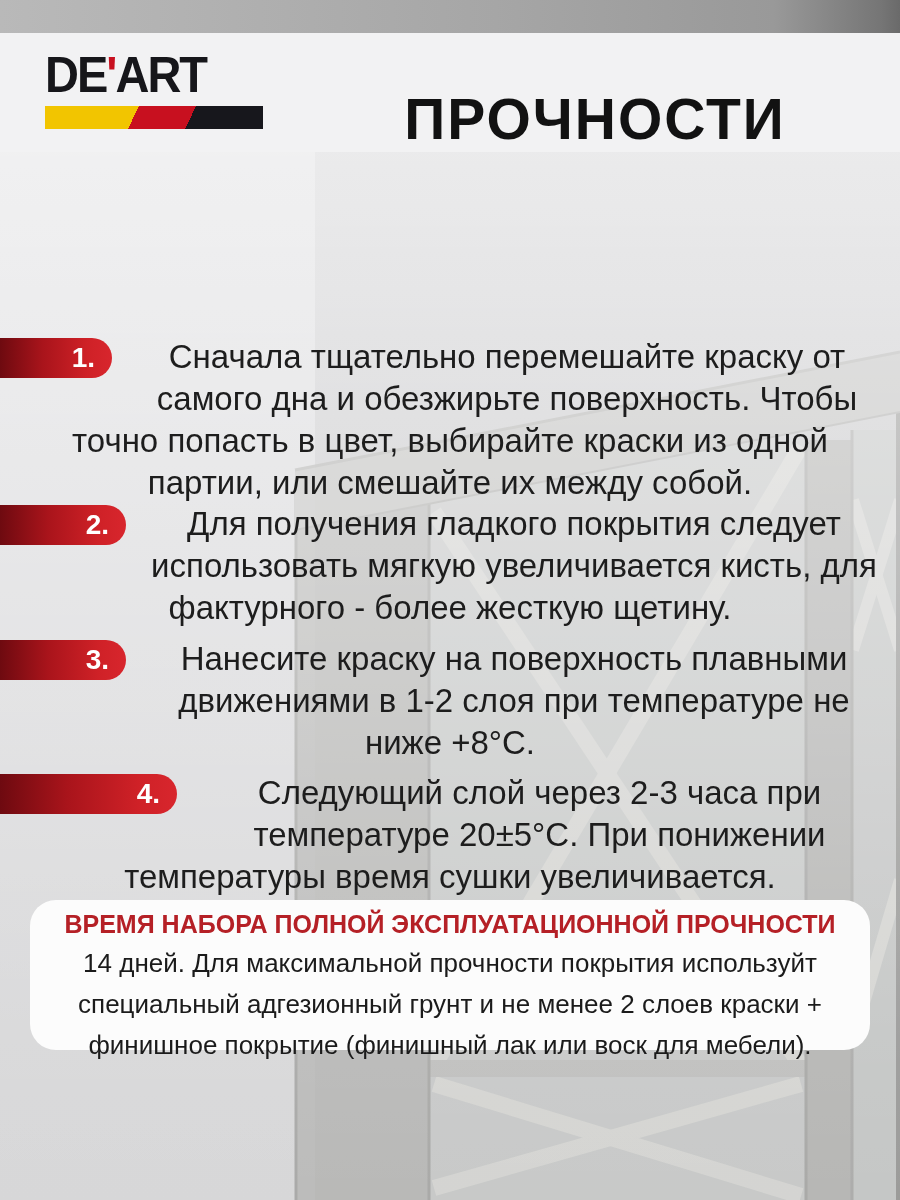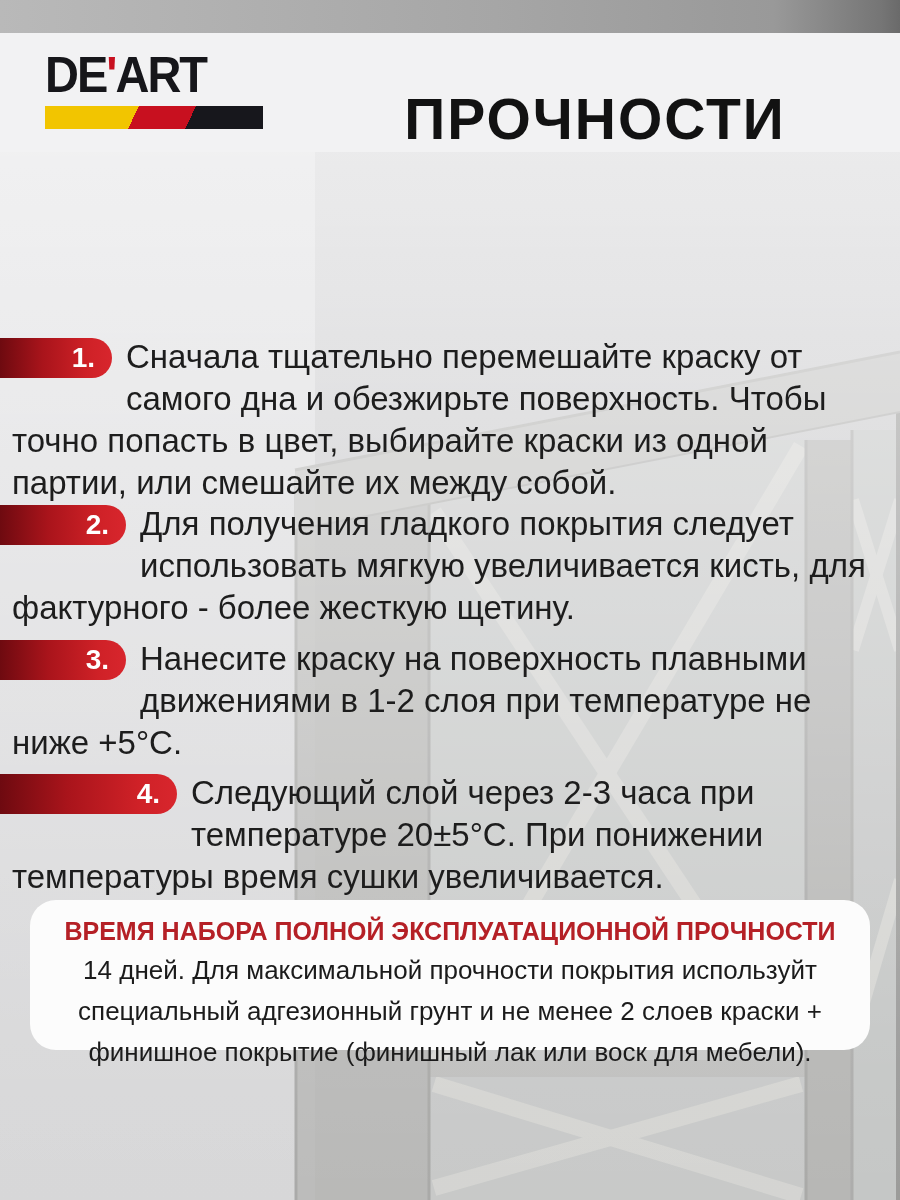--- a/index.html
+++ b/index.html
@@ -54,28 +54,28 @@
     border-radius:0 22px 22px 0;
     background:linear-gradient(90deg,#6e0a10 0%,#a9141b 38%,var(--accent-red,#cf2127) 78%,#d8262d 100%);
     color:#fff;font-weight:bold;font-size:28px;text-align:right;
     padding-right:17px;box-sizing:border-box;
   }
   .badge-1{width:112px;}
   .badge-2{width:126px;}
   .badge-3{width:126px;}
   .badge-4{width:177px;}
   .step-text{
-    text-align:left;font-size:33px;line-height:42px;color:#1d1d1d;
+    text-align:center;font-size:33px;line-height:42px;color:#1d1d1d;
     padding:0 12px;
   }
   
   .strength-box{
     position:absolute;left:30px;top:900px;width:840px;height:150px;z-index:2;
     background:#fcfcfc;border-radius:26px;box-sizing:border-box;
-    padding:17px 22px 0 22px;text-align:center;
+    padding:10px 22px 0 22px;text-align:center;
   }
   .strength-title{
     font-size:25px;font-weight:bold;color:var(--heading-red,#b01b20);
     line-height:1.15;white-space:nowrap;
   }
   .strength-text{
     margin-top:4px;font-size:26px;line-height:41px;color:#1b1b1b;
   }
 </style>
 </head>
@@ -149,21 +149,21 @@
     <div class="step-text">Сначала тщательно перемешайте краску от самого дна и обезжирьте поверхность. Чтобы точно попасть в цвет, выбирайте краски из одной партии, или смешайте их между собой.</div>
   </div>
 
   <div class="step step-2">
     <span class="badge badge-2">2.</span>
     <div class="step-text">Для получения гладкого покрытия следует использовать мягкую увеличивается кисть, для фактурного - более жесткую щетину.</div>
   </div>
 
   <div class="step step-3">
     <span class="badge badge-3">3.</span>
-    <div class="step-text">Нанесите краску на поверхность плавными движениями в 1-2 слоя при температуре не ниже +5°С.</div>
+    <div class="step-text">Нанесите краску на поверхность плавными движениями в 1-2 слоя при температуре не ниже +8°С.</div>
   </div>
 
   <div class="step step-4">
     <span class="badge badge-4">4.</span>
     <div class="step-text">Следующий слой через 2-3 часа при температуре 20±5°С. При понижении температуры время сушки увеличивается.</div>
   </div>
 
   <div class="strength-box">
     <div class="strength-title">ВРЕМЯ НАБОРА ПОЛНОЙ ЭКСПЛУАТАЦИОННОЙ ПРОЧНОСТИ</div>
     <div class="strength-text">14 дней. Для максимальной прочности покрытия используйт специальный адгезионный грунт и не менее 2 слоев краски + финишное покрытие (финишный лак или воск для мебели).</div>

